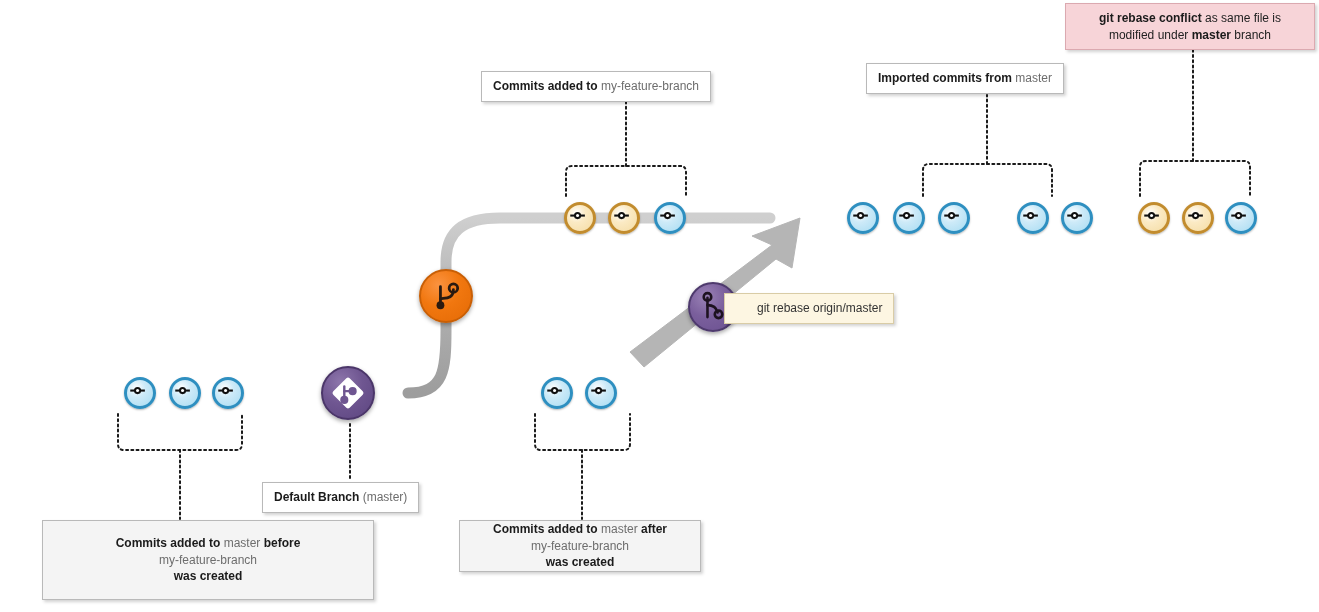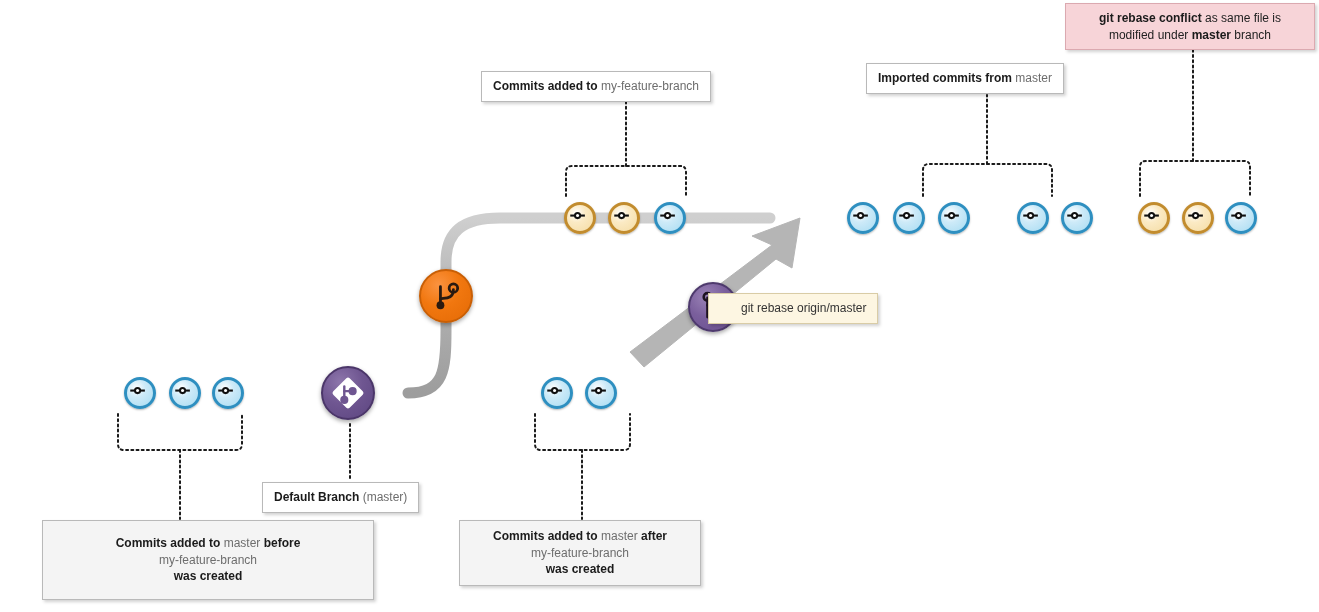--- a/index.html
+++ b/index.html
@@ -278,37 +278,37 @@
 
   <div class="label plain" style="left:481px;top:71px;">
     <b>Commits added to</b><span class="mut"> my-feature-branch</span>
   </div>
 
   <div class="label plain" style="left:866px;top:63px;">
     <b>Imported commits from</b><span class="mut"> master</span>
   </div>
 
 
-  <div class="label cream2" style="left:708px;top:293px;padding-left:32px;">
+  <div class="label cream2" style="left:724px;top:293px;padding-left:32px;">
     <span class="code">git rebase origin/master</span>
   </div>
 
   <div class="label plain" style="left:262px;top:482px;">
     <b>Default Branch</b><span class="mut"> (master)</span>
   </div>
 
   <div class="label grey" style="left:42px;top:520px;width:332px;padding:14px 10px;">
     <span>
       <b>Commits added to</b><span class="mut"> master </span><b>before</b>
     </span><br>
     <span class="mut">my-feature-branch</span><br>
     <b>was created</b>
   </div>
 
-  <div class="label grey" style="left:459px;top:520px;width:242px;padding:7px 10px;">
+  <div class="label grey" style="left:459px;top:520px;width:242px;padding:0 10px;">
     <span>
       <b>Commits added to</b><span class="mut"> master </span><b>after</b>
     </span><br>
     <span class="mut">my-feature-branch</span><br>
     <b>was created</b>
   </div>
 
 </div>
 
 </body></html>

